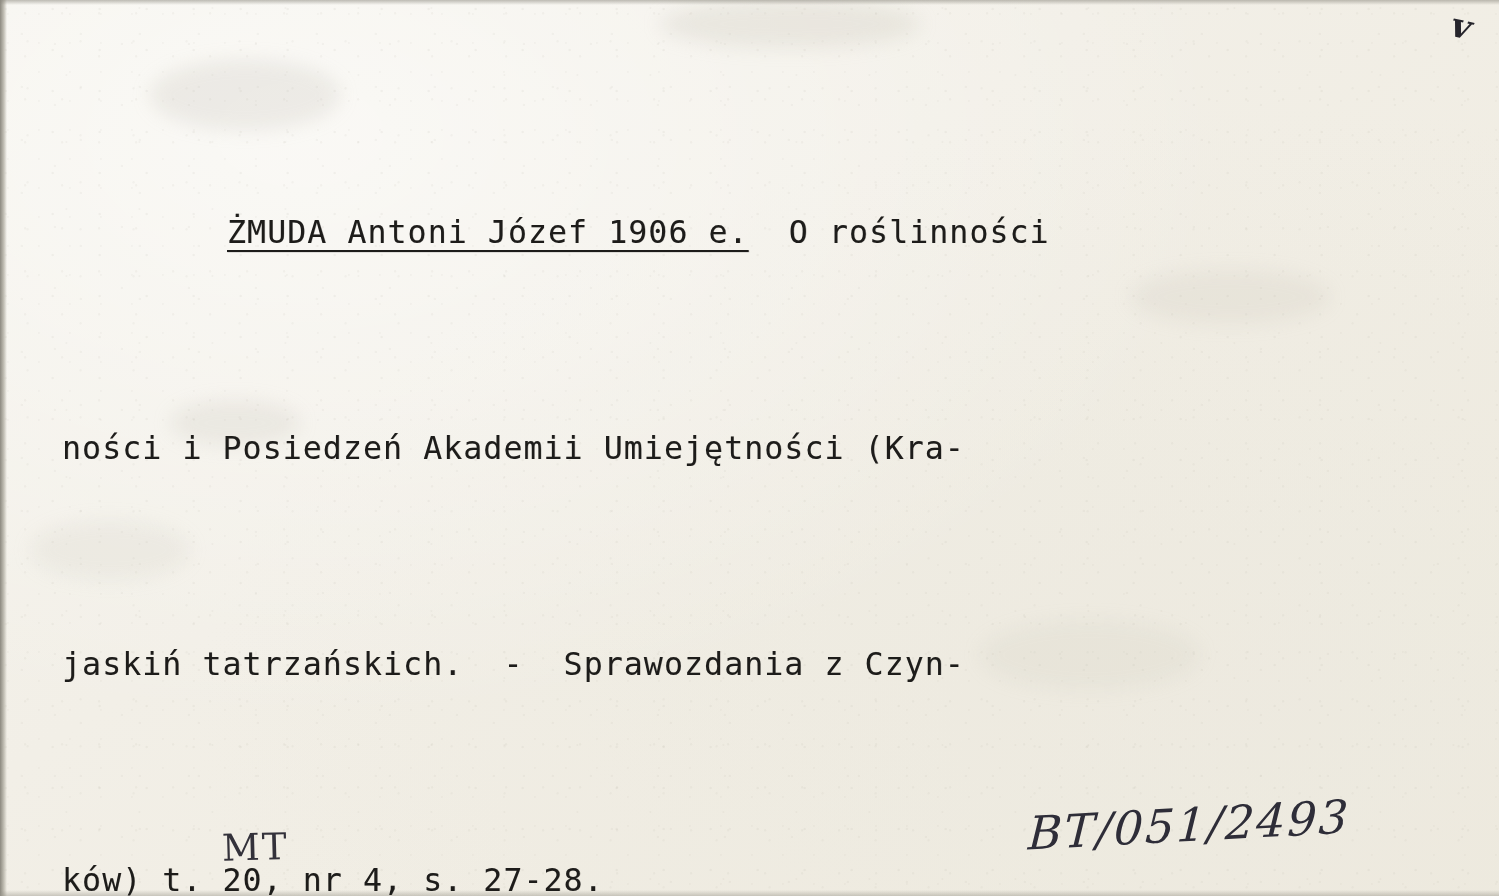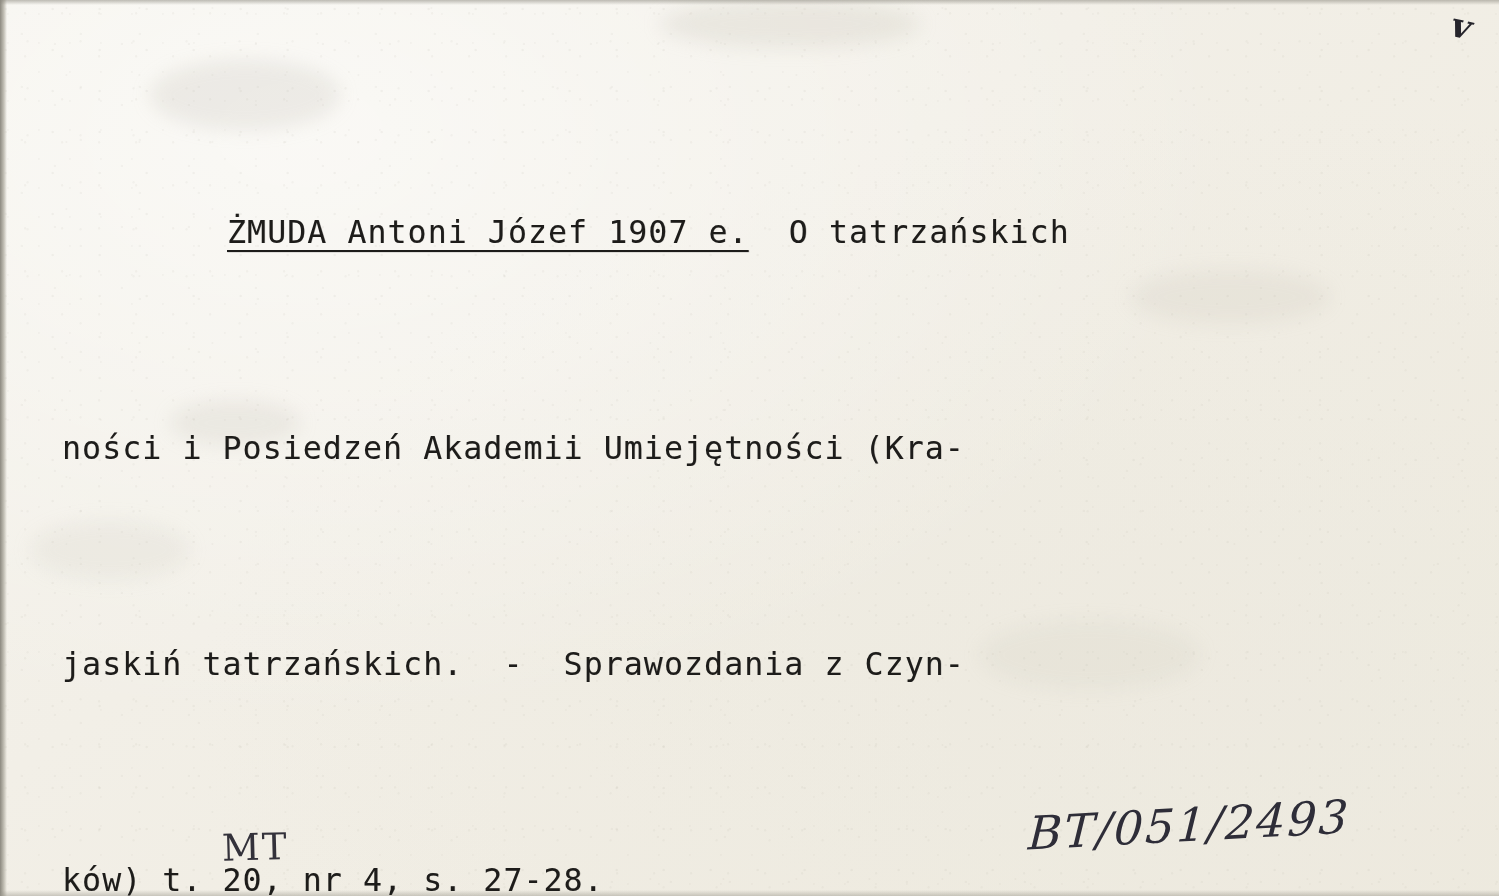--- a/index.html
+++ b/index.html
@@ -144,21 +144,21 @@
   <div class="smudge smudge-c"></div>
   <div class="smudge smudge-d"></div>
   <div class="smudge smudge-e"></div>
   <div class="smudge smudge-f"></div>
 
   <div class="edge-left"></div>
   <div class="edge-top"></div>
   <div class="edge-bottom"></div>
 
   <div class="typed">
-    <div class="line"><span class="indent"></span><span class="underlined">ŻMUDA Antoni Józef 1907 e.</span><span>  O tatrzańskich</span></div>
+    <div class="line"><span class="indent"></span><span class="underlined">ŻMUDA Antoni Józef 1906 e.</span><span>  O roślinności</span></div>
     <div class="line">ności i Posiedzeń Akademii Umiejętności (Kra-</div>
     <div class="line">jaskiń tatrzańskich.  -  Sprawozdania z Czyn-</div>
     <div class="line">ków) t. 20, nr 4, s. 27-28.</div>
     
   </div>
 
   <div class="hand hand-initials">MT</div>
   <div class="hand hand-signature">BT/051/2493</div>
   <div class="hand hand-check">v</div>
 

